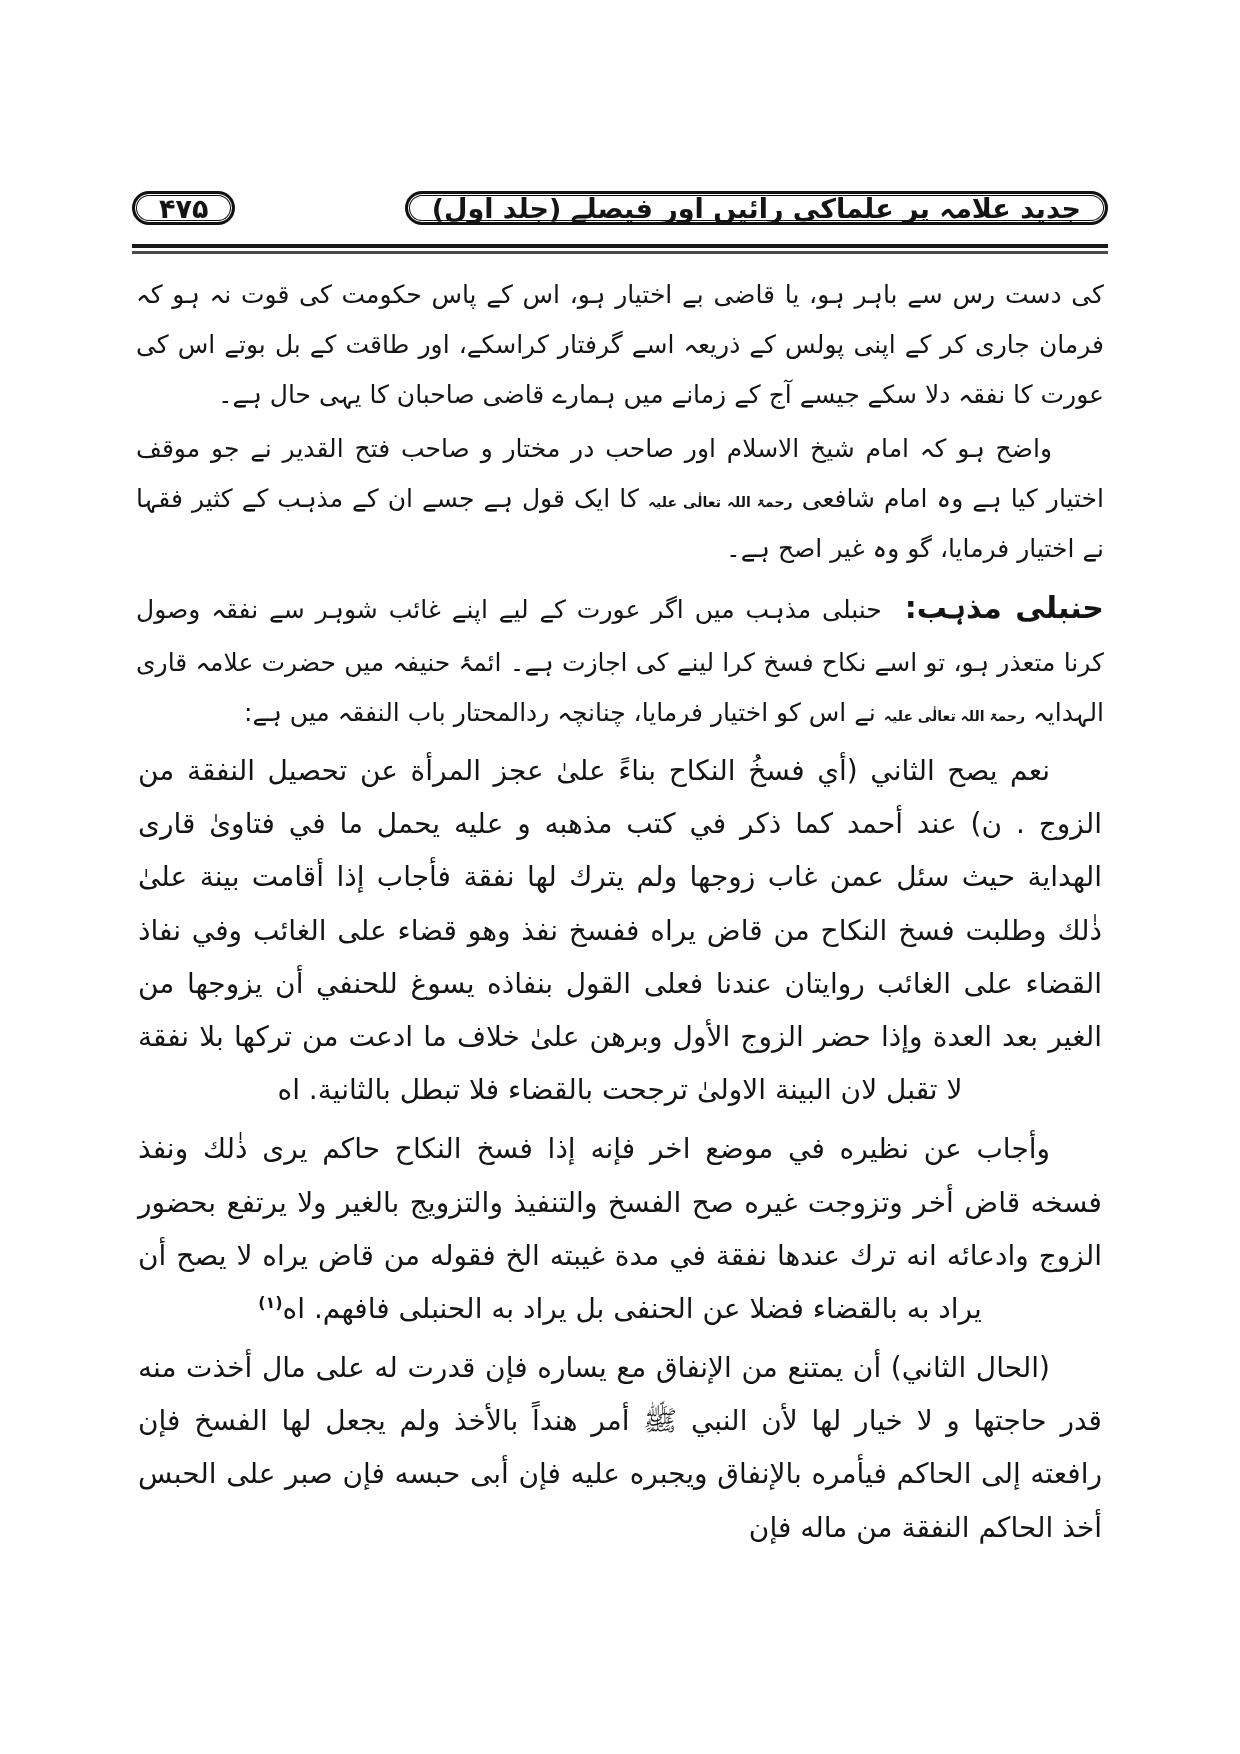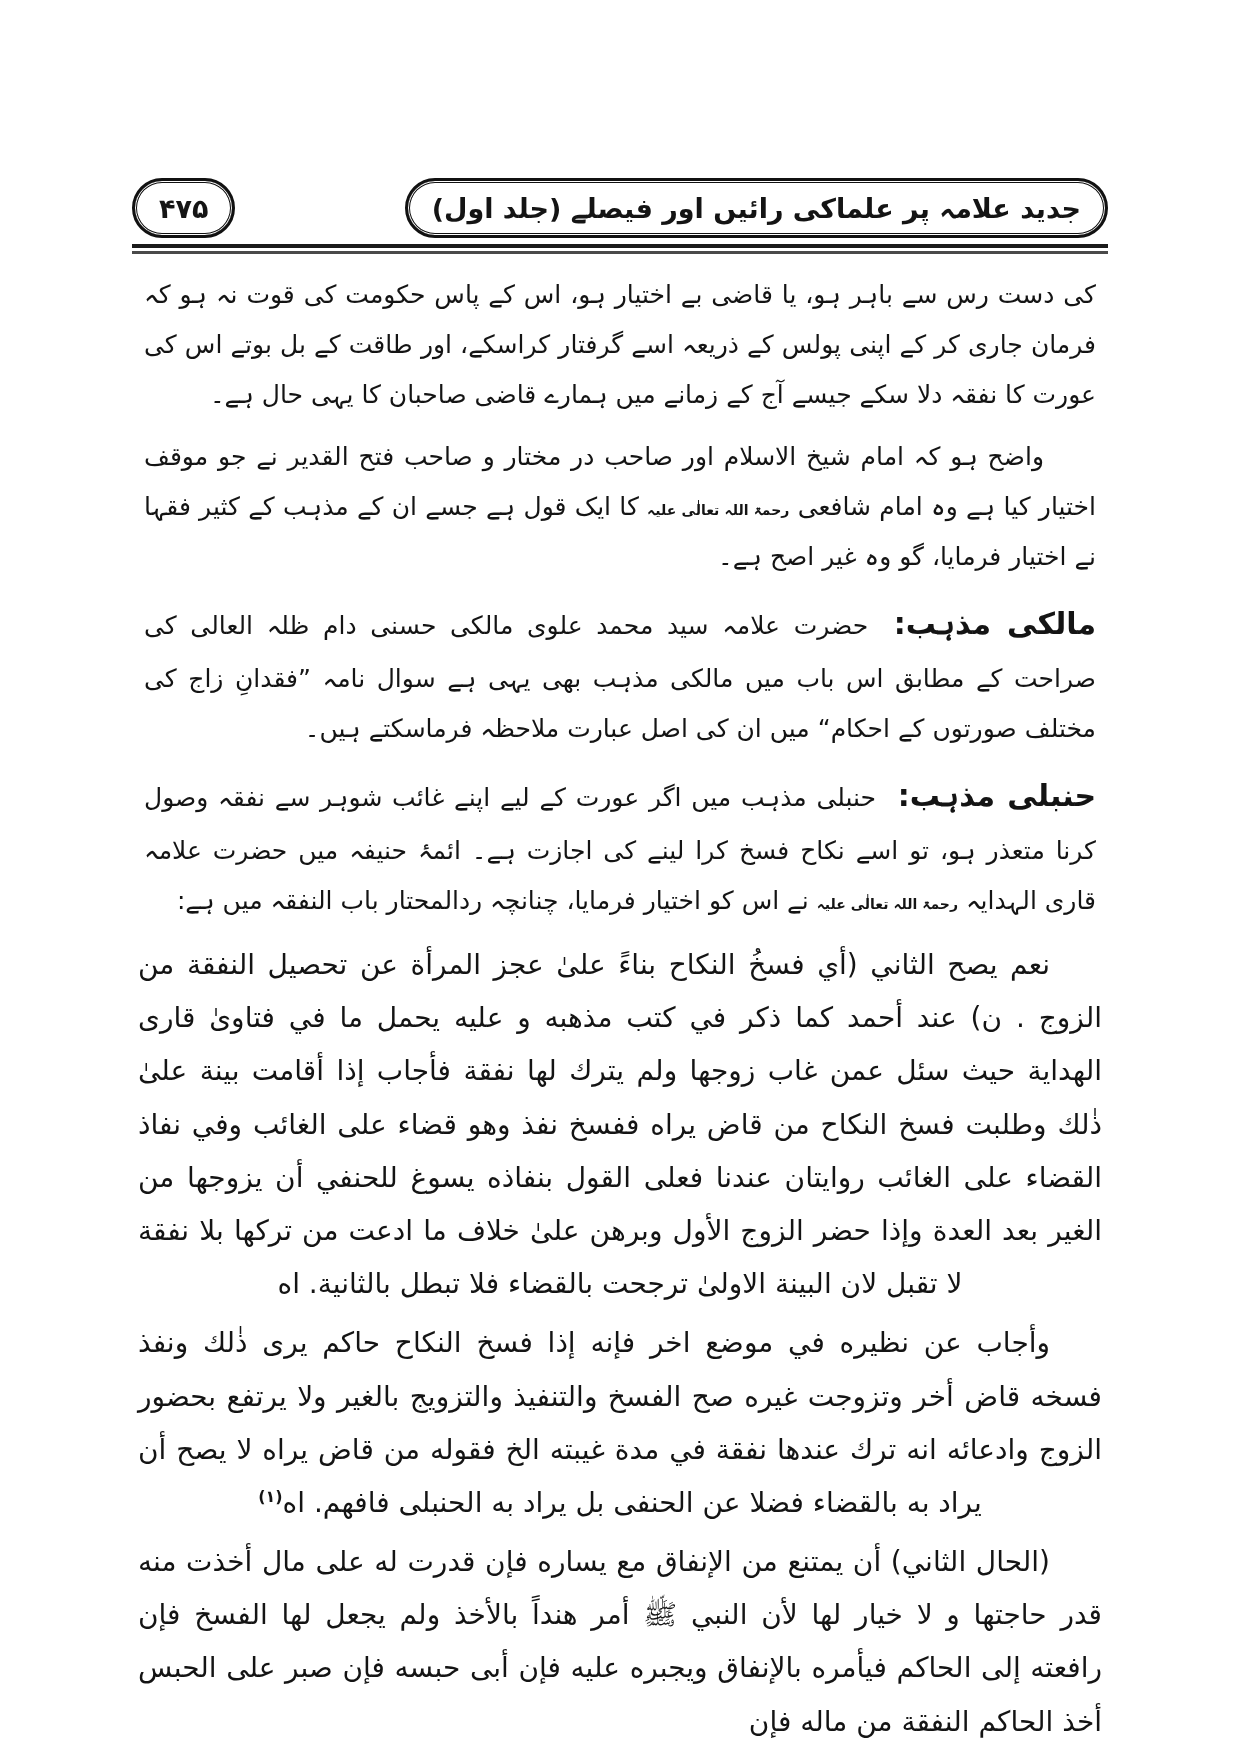--- a/index.html
+++ b/index.html
@@ -24,21 +24,21 @@
     height: 56px;
   }
   .badge {
     border: 3px solid #111;
     border-radius: 30px;
     box-shadow: 0 0 0 1px #fff inset, 0 0 0 2px #111 inset;
     padding: 2px 24px;
     font-size: 27px;
     font-weight: bold;
     white-space: nowrap;
-    height: 60px;
+    height: 34px;
     display: flex;
     align-items: center;
     background: #fff;
     box-sizing: border-box;
   }
   .pagenum { letter-spacing: 2px; }
   .connector {
     flex: 1;
     height: 13px;
     box-sizing: border-box;
@@ -53,21 +53,21 @@
     box-sizing: border-box;
     border-top: 4px solid #1a1a1a;
     border-bottom: 3px solid #4a4a4a;
   }
   
   main { margin-top: 16px; }
   p.urdu {
     font-size: 25px;
     line-height: 2.0;
     text-align: justify;
-    margin: 12px;
+    margin: 4px;
   }
   p.indent { text-indent: 52px; }
   .lead-heading {
     font-weight: bold;
     font-size: 30px;
     margin-left: 12px;
   }
   .honorific { font-size: 14px; font-weight: bold; }
   p.arabic {
     font-size: 28px;
@@ -105,24 +105,20 @@
   <main>
 
     <p class="urdu">کی دست رس سے باہر ہو، یا قاضی بے اختیار ہو، اس کے پاس حکومت کی قوت نہ ہو کہ فرمان جاری کر کے اپنی پولس کے ذریعہ اسے گرفتار کراسکے، اور طاقت کے بل بوتے اس کی عورت کا نفقہ دلا سکے جیسے آج کے زمانے میں ہمارے قاضی صاحبان کا یہی حال ہے۔</p>
 
     <p class="urdu indent">
       <span>واضح ہو کہ امام شیخ الاسلام اور صاحب در مختار و صاحب فتح القدیر نے جو موقف اختیار کیا ہے وہ امام شافعی </span>
       <span class="honorific">رحمۃ اللہ تعالٰی علیہ</span>
       <span> کا ایک قول ہے جسے ان کے مذہب کے کثیر فقہا نے اختیار فرمایا، گو وہ غیر اصح ہے۔</span>
     </p>
 
-    <p class="urdu">
-      <span class="lead-heading">مالکی مذہب:</span>
-      <span>حضرت علامہ سید محمد علوی مالکی حسنی دام ظلہ العالی کی صراحت کے مطابق اس باب میں مالکی مذہب بھی یہی ہے سوال نامہ ”فقدانِ زاج کی مختلف صورتوں کے احکام“ میں ان کی اصل عبارت ملاحظہ فرماسکتے ہیں۔</span>
-    </p>
 
     <p class="urdu">
       <span class="lead-heading">حنبلی مذہب:</span>
       <span>حنبلی مذہب میں اگر عورت کے لیے اپنے غائب شوہر سے نفقہ وصول کرنا متعذر ہو، تو اسے نکاح فسخ کرا لینے کی اجازت ہے۔ ائمۂ حنیفہ میں حضرت علامہ قاری الہدایہ </span>
       <span class="honorific">رحمۃ اللہ تعالٰی علیہ</span>
       <span> نے اس کو اختیار فرمایا، چنانچہ ردالمحتار باب النفقہ میں ہے:</span>
     </p>
 
     <p class="arabic">نعم يصح الثاني (أي فسخُ النكاح بناءً علىٰ عجز المرأة عن تحصيل النفقة من الزوج . ن) عند أحمد كما ذكر في كتب مذهبه و عليه يحمل ما في فتاوىٰ قارى الهداية حيث سئل عمن غاب زوجها ولم يترك لها نفقة فأجاب إذا أقامت بينة علىٰ ذٰلك وطلبت فسخ النكاح من قاض يراه ففسخ نفذ وهو قضاء على الغائب وفي نفاذ القضاء على الغائب روايتان عندنا فعلى القول بنفاذه يسوغ للحنفي أن يزوجها من الغير بعد العدة وإذا حضر الزوج الأول وبرهن علىٰ خلاف ما ادعت من تركها بلا نفقة لا تقبل لان البينة الاولىٰ ترجحت بالقضاء فلا تبطل بالثانية. اه</p>
 

